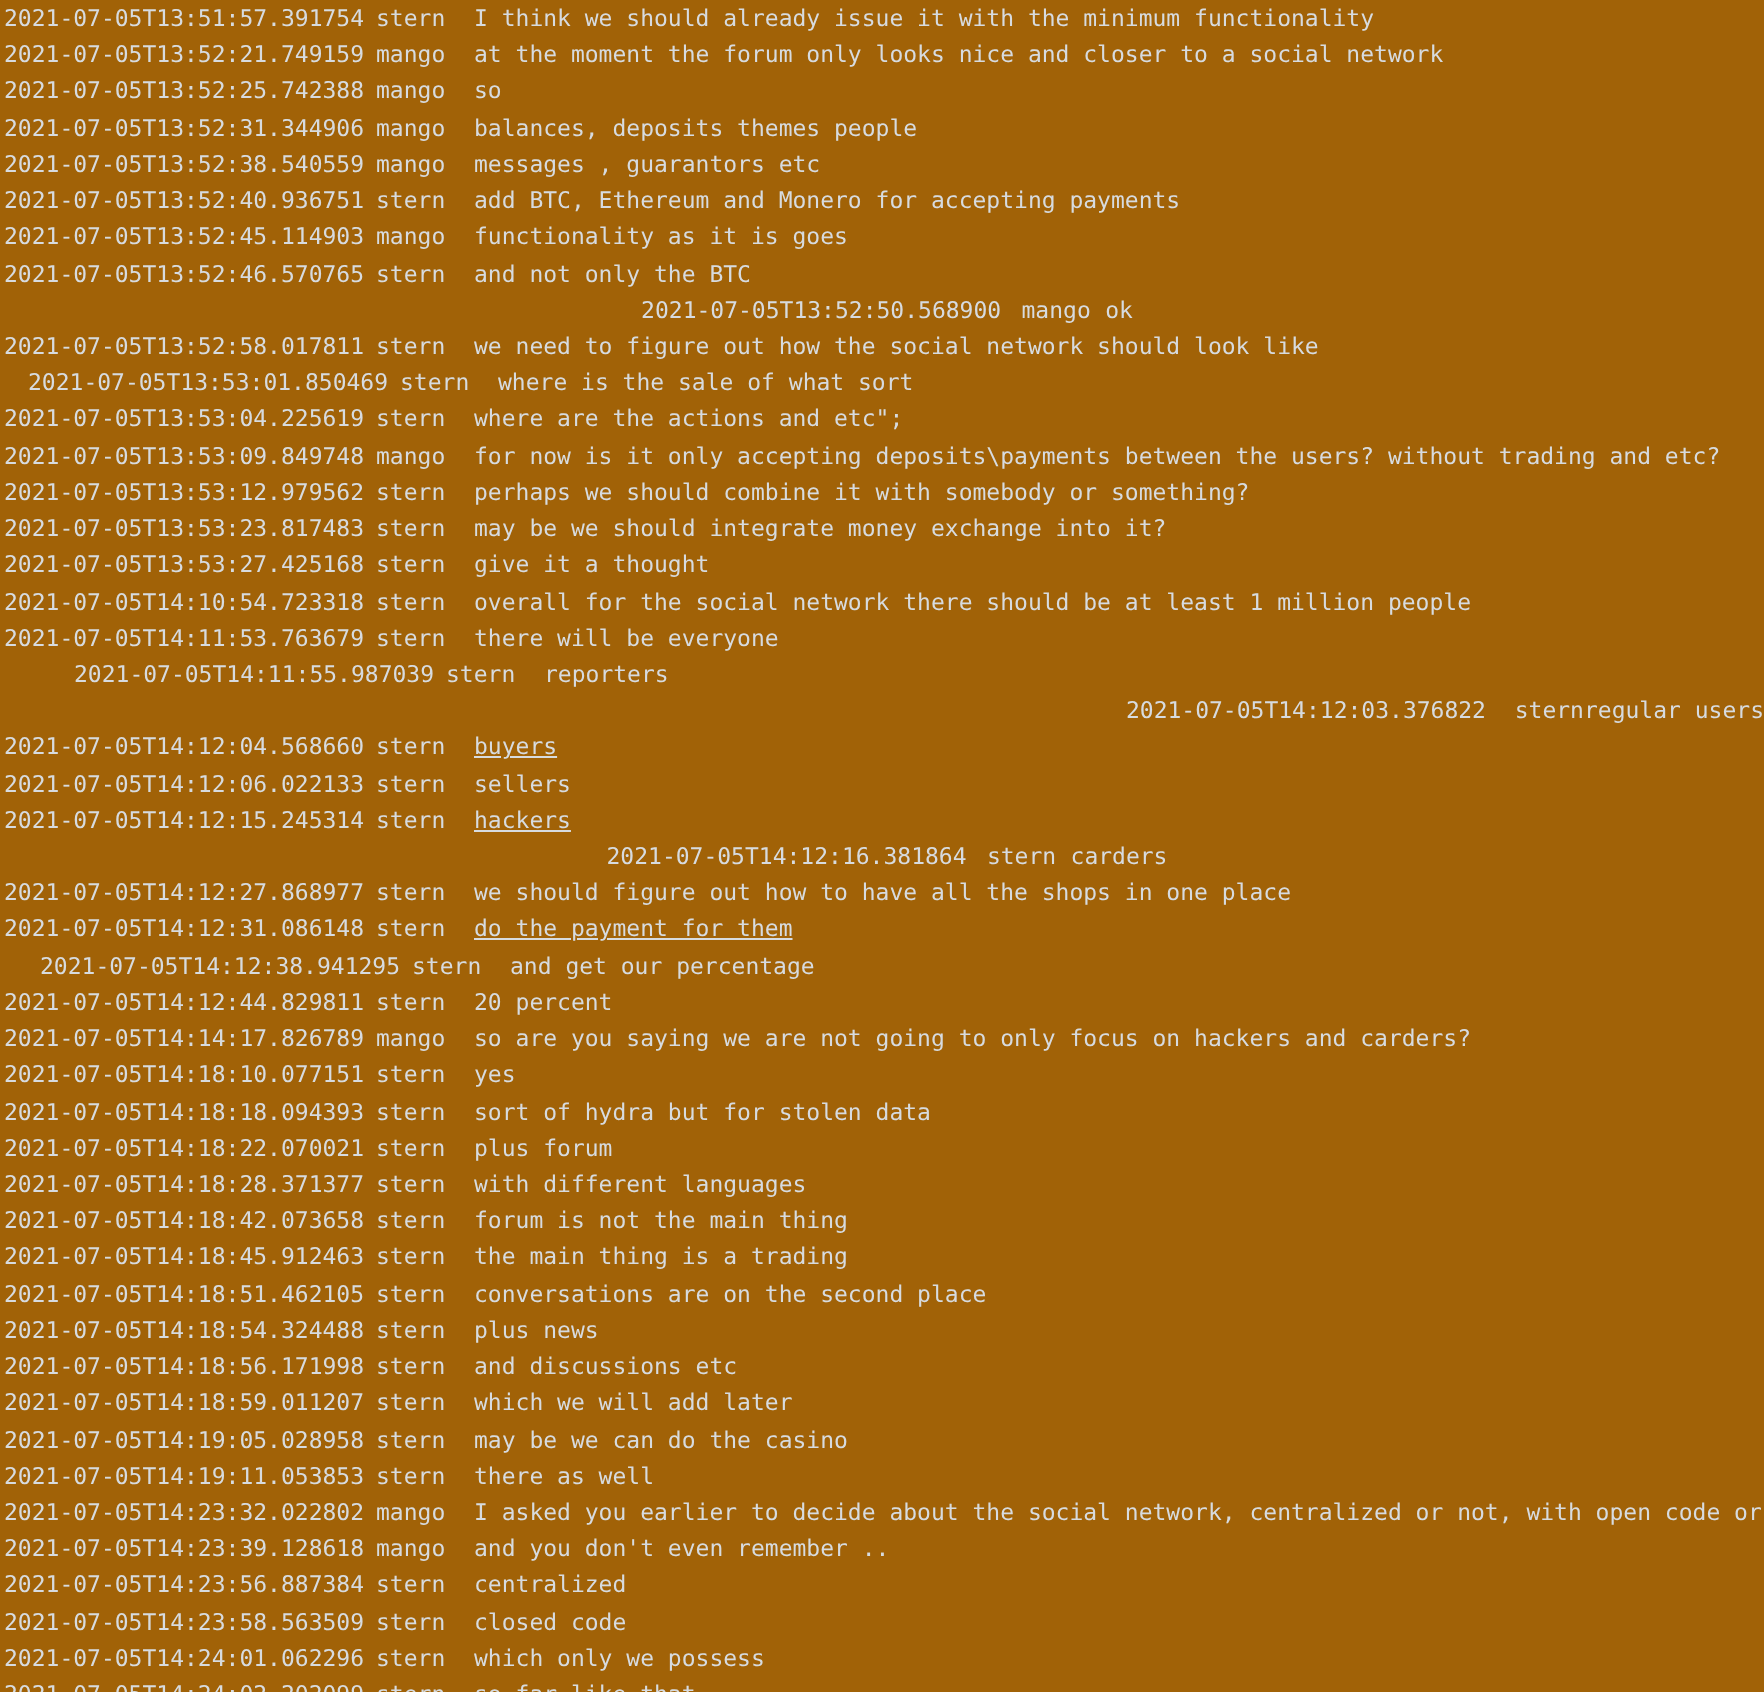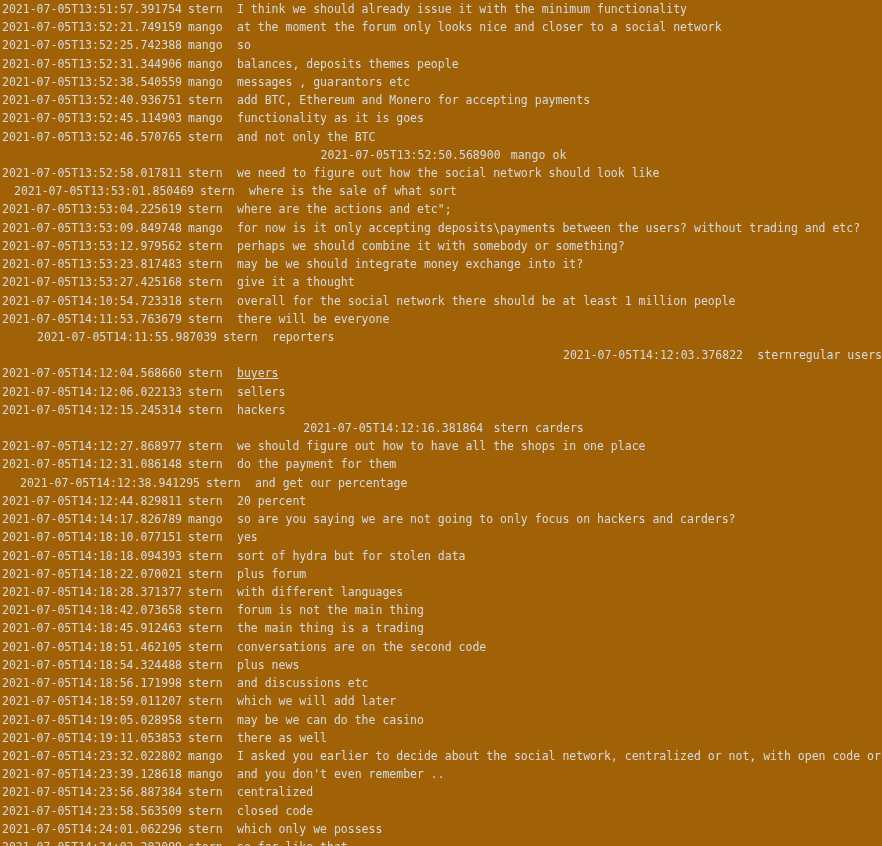--- a/index.html
+++ b/index.html
@@ -68,34 +68,34 @@
     <div class="log-row" style="color: rgb(215, 219, 223);"><span class="ts">2021-07-05T13:53:09.849748</span><span class="nick">mango</span><span class="msg">for now is it only accepting deposits\payments between the users? without trading and etc?</span></div>
     <div class="log-row" style="color: rgb(215, 219, 223);"><span class="ts">2021-07-05T13:53:12.979562</span><span class="nick">stern</span><span class="msg">perhaps we should combine it with somebody or something?</span></div>
     <div class="log-row" style="color: rgb(215, 219, 223);"><span class="ts">2021-07-05T13:53:23.817483</span><span class="nick">stern</span><span class="msg">may be we should integrate money exchange into it?</span></div>
     <div class="log-row" style="color: rgb(215, 219, 223);"><span class="ts">2021-07-05T13:53:27.425168</span><span class="nick">stern</span><span class="msg">give it a thought</span></div>
     <div class="log-row" style="color: rgb(215, 219, 223);"><span class="ts">2021-07-05T14:10:54.723318</span><span class="nick">stern</span><span class="msg">overall for the social network there should be at least 1 million people</span></div>
     <div class="log-row" style="color: rgb(215, 219, 223);"><span class="ts">2021-07-05T14:11:53.763679</span><span class="nick">stern</span><span class="msg">there will be everyone</span></div>
     <div class="log-row" style="color: rgb(215, 219, 223); padding-left: 37px;"><span class="ts">2021-07-05T14:11:55.987039</span><span class="nick">stern</span><span class="msg">reporters</span></div>
     <div class="log-row" style="color: rgb(215, 219, 223); text-align: right;"><span class="ts">2021-07-05T14:12:03.376822</span><span class="nick">stern</span><span class="msg">regular users</span></div>
     <div class="log-row" style="color: rgb(215, 219, 223); text-decoration: underline;"><span class="ts">2021-07-05T14:12:04.568660</span><span class="nick">stern</span><span class="msg">buyers</span></div>
     <div class="log-row" style="color: rgb(215, 219, 223);"><span class="ts">2021-07-05T14:12:06.022133</span><span class="nick">stern</span><span class="msg">sellers</span></div>
-    <div class="log-row" style="color: rgb(215, 219, 223);"><span class="ts">2021-07-05T14:12:15.245314</span><span class="nick">stern</span><span class="msg">hackers</span></div>
+    <div class="log-row" style="color: rgb(215, 219, 223); text-decoration: underline;"><span class="ts">2021-07-05T14:12:15.245314</span><span class="nick">stern</span><span class="msg">hackers</span></div>
     <div class="log-row" style="color: rgb(215, 219, 223); text-align: center;"><span class="ts">2021-07-05T14:12:16.381864</span><span class="nick">stern</span><span class="msg">carders</span></div>
     <div class="log-row" style="color: rgb(215, 219, 223);"><span class="ts">2021-07-05T14:12:27.868977</span><span class="nick">stern</span><span class="msg">we should figure out how to have all the shops in one place</span></div>
-    <div class="log-row" style="color: rgb(215, 219, 223);"><span class="ts">2021-07-05T14:12:31.086148</span><span class="nick">stern</span><span class="msg">do the payment for them</span></div>
+    <div class="log-row" style="color: rgb(215, 219, 223); text-decoration: underline;"><span class="ts">2021-07-05T14:12:31.086148</span><span class="nick">stern</span><span class="msg">do the payment for them</span></div>
     <div class="log-row" style="color: rgb(215, 219, 223); padding-left: 20px;"><span class="ts">2021-07-05T14:12:38.941295</span><span class="nick">stern</span><span class="msg">and get our percentage</span></div>
     <div class="log-row" style="color: rgb(215, 219, 223);"><span class="ts">2021-07-05T14:12:44.829811</span><span class="nick">stern</span><span class="msg">20 percent</span></div>
     <div class="log-row" style="color: rgb(215, 219, 223);"><span class="ts">2021-07-05T14:14:17.826789</span><span class="nick">mango</span><span class="msg">so are you saying we are not going to only focus on hackers and carders?</span></div>
     <div class="log-row" style="color: rgb(215, 219, 223);"><span class="ts">2021-07-05T14:18:10.077151</span><span class="nick">stern</span><span class="msg">yes</span></div>
     <div class="log-row" style="color: rgb(215, 219, 223);"><span class="ts">2021-07-05T14:18:18.094393</span><span class="nick">stern</span><span class="msg">sort of hydra but for stolen data</span></div>
     <div class="log-row" style="color: rgb(215, 219, 223);"><span class="ts">2021-07-05T14:18:22.070021</span><span class="nick">stern</span><span class="msg">plus forum</span></div>
     <div class="log-row" style="color: rgb(215, 219, 223);"><span class="ts">2021-07-05T14:18:28.371377</span><span class="nick">stern</span><span class="msg">with different languages</span></div>
     <div class="log-row" style="color: rgb(215, 219, 223);"><span class="ts">2021-07-05T14:18:42.073658</span><span class="nick">stern</span><span class="msg">forum is not the main thing</span></div>
     <div class="log-row" style="color: rgb(215, 219, 223);"><span class="ts">2021-07-05T14:18:45.912463</span><span class="nick">stern</span><span class="msg">the main thing is a trading</span></div>
-    <div class="log-row" style="color: rgb(215, 219, 223);"><span class="ts">2021-07-05T14:18:51.462105</span><span class="nick">stern</span><span class="msg">conversations are on the second code</span></div>
+    <div class="log-row" style="color: rgb(215, 219, 223);"><span class="ts">2021-07-05T14:18:51.462105</span><span class="nick">stern</span><span class="msg">conversations are on the second place</span></div>
     <div class="log-row" style="color: rgb(215, 219, 223);"><span class="ts">2021-07-05T14:18:54.324488</span><span class="nick">stern</span><span class="msg">plus news</span></div>
     <div class="log-row" style="color: rgb(215, 219, 223);"><span class="ts">2021-07-05T14:18:56.171998</span><span class="nick">stern</span><span class="msg">and discussions etc</span></div>
     <div class="log-row" style="color: rgb(215, 219, 223);"><span class="ts">2021-07-05T14:18:59.011207</span><span class="nick">stern</span><span class="msg">which we will add later</span></div>
     <div class="log-row" style="color: rgb(215, 219, 223);"><span class="ts">2021-07-05T14:19:05.028958</span><span class="nick">stern</span><span class="msg">may be we can do the casino</span></div>
     <div class="log-row" style="color: rgb(215, 219, 223);"><span class="ts">2021-07-05T14:19:11.053853</span><span class="nick">stern</span><span class="msg">there as well</span></div>
     <div class="log-row" style="color: rgb(215, 219, 223);"><span class="ts">2021-07-05T14:23:32.022802</span><span class="nick">mango</span><span class="msg">I asked you earlier to decide about the social network, centralized or not, with open code or not</span></div>
     <div class="log-row" style="color: rgb(215, 219, 223);"><span class="ts">2021-07-05T14:23:39.128618</span><span class="nick">mango</span><span class="msg">and you don't even remember ..</span></div>
     <div class="log-row" style="color: rgb(215, 219, 223);"><span class="ts">2021-07-05T14:23:56.887384</span><span class="nick">stern</span><span class="msg">centralized</span></div>
     <div class="log-row" style="color: rgb(215, 219, 223);"><span class="ts">2021-07-05T14:23:58.563509</span><span class="nick">stern</span><span class="msg">closed code</span></div>
     <div class="log-row" style="color: rgb(215, 219, 223);"><span class="ts">2021-07-05T14:24:01.062296</span><span class="nick">stern</span><span class="msg">which only we possess</span></div>

